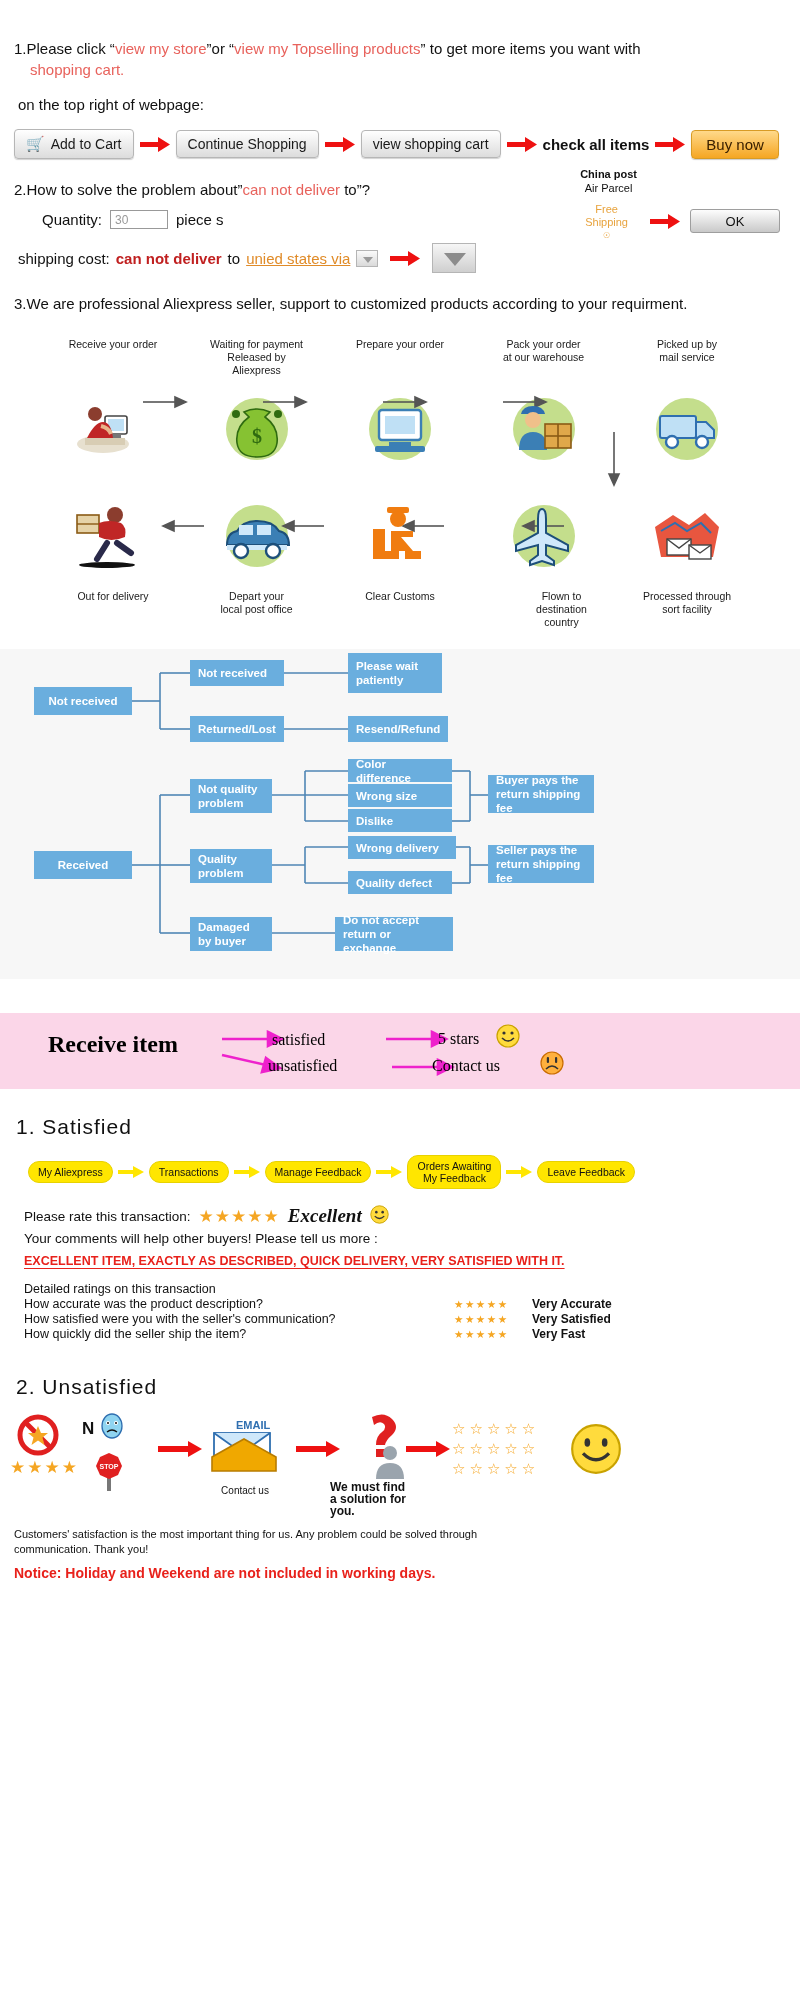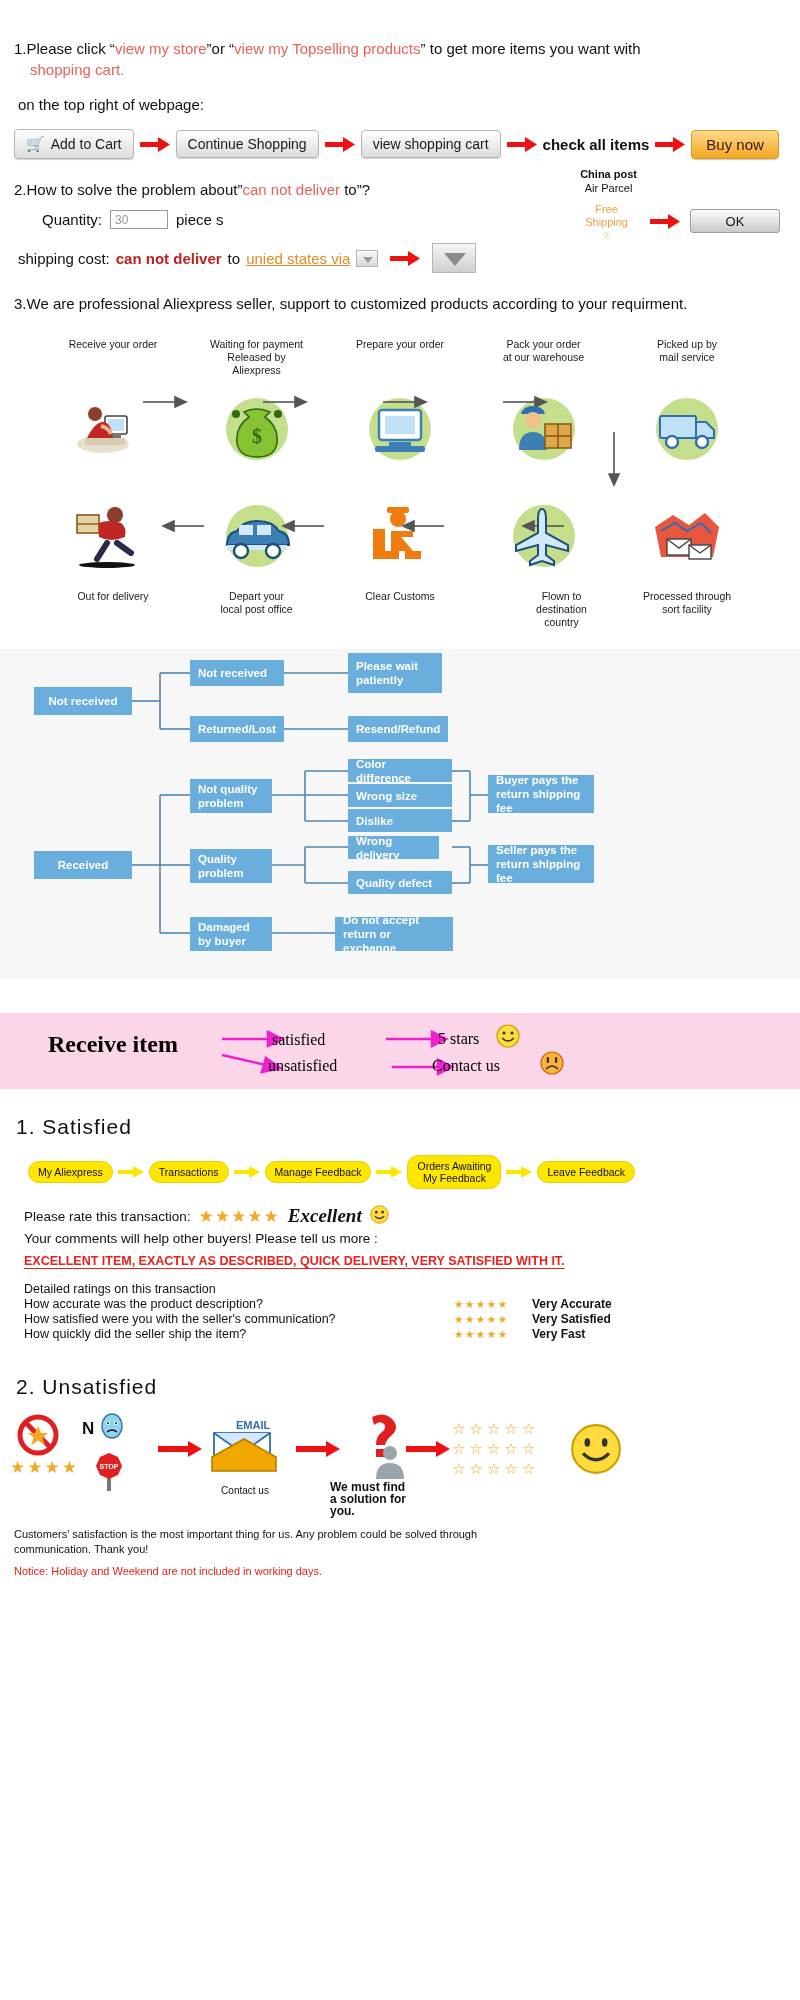--- a/index.html
+++ b/index.html
@@ -134,21 +134,21 @@
   .cmt-red { color:#e8211b; font-size:12.5px; font-weight:bold; padding:8px 0 0 24px; text-decoration:underline; text-underline-offset:3px; }
   .det-head { font-size:12.5px; padding:14px 0 0 24px; }
   .det-row { display:flex; align-items:center; font-size:12.5px; padding:1px 0 0 24px; }
   .det-q { width:430px; }
   .det-st { color:#f5a623; font-size:10.5px; letter-spacing:1.5px; width:78px; }
   .det-lbl { font-weight:bold; font-size:12px; }
 
   
   .unsat-art { position:relative; height:110px; margin-top:12px; }
   .foot { font-size:11px; font-weight:normal; padding:6px 0 0 14px; line-height:15px; }
-  .foot-red { color:#e8211b; font-size:11px; font-weight:normal; padding:8px 0 0 14px; }
+  .foot-red { color:#e8211b; font-size:14px; font-weight:bold; padding:8px 0 0 14px; }
   .cap-sm { font-size:10px; text-align:center; }
 </style>
 </head>
 <body>
 
 <div class="page">
 
   <div class="sec1">
     <div class="line1">
       <span>1.Please click “</span><span class="red">view my store</span><span>”or “</span><span class="red">view my Topselling products</span><span>” to get more items you want with</span>
@@ -493,21 +493,21 @@
       <div class="fcbox" style="left:348px; top:160px; width:104px; height:23px;">Dislike</div>
       <div class="fcbox" style="left:488px; top:126px; width:106px; height:38px;">
           <span style="white-space:pre-line;">Buyer pays the
 return shipping fee</span>
         </div>
 
       <div class="fcbox" style="left:190px; top:200px; width:82px; height:34px;">
           <span style="white-space:pre-line;">Quality
 problem</span>
         </div>
-      <div class="fcbox" style="left:348px; top:187px; width:91px; height:23px;">Wrong delivery</div>
+      <div class="fcbox" style="left:348px; top:187px; width:108px; height:23px;">Wrong delivery</div>
       <div class="fcbox" style="left:348px; top:222px; width:104px; height:23px;">Quality defect</div>
       <div class="fcbox" style="left:488px; top:196px; width:106px; height:38px;">
           <span style="white-space:pre-line;">Seller pays the
 return shipping fee</span>
         </div>
 
       <div class="fcbox" style="left:190px; top:268px; width:82px; height:34px;">
           <span style="white-space:pre-line;">Damaged
 by buyer</span>
         </div>

